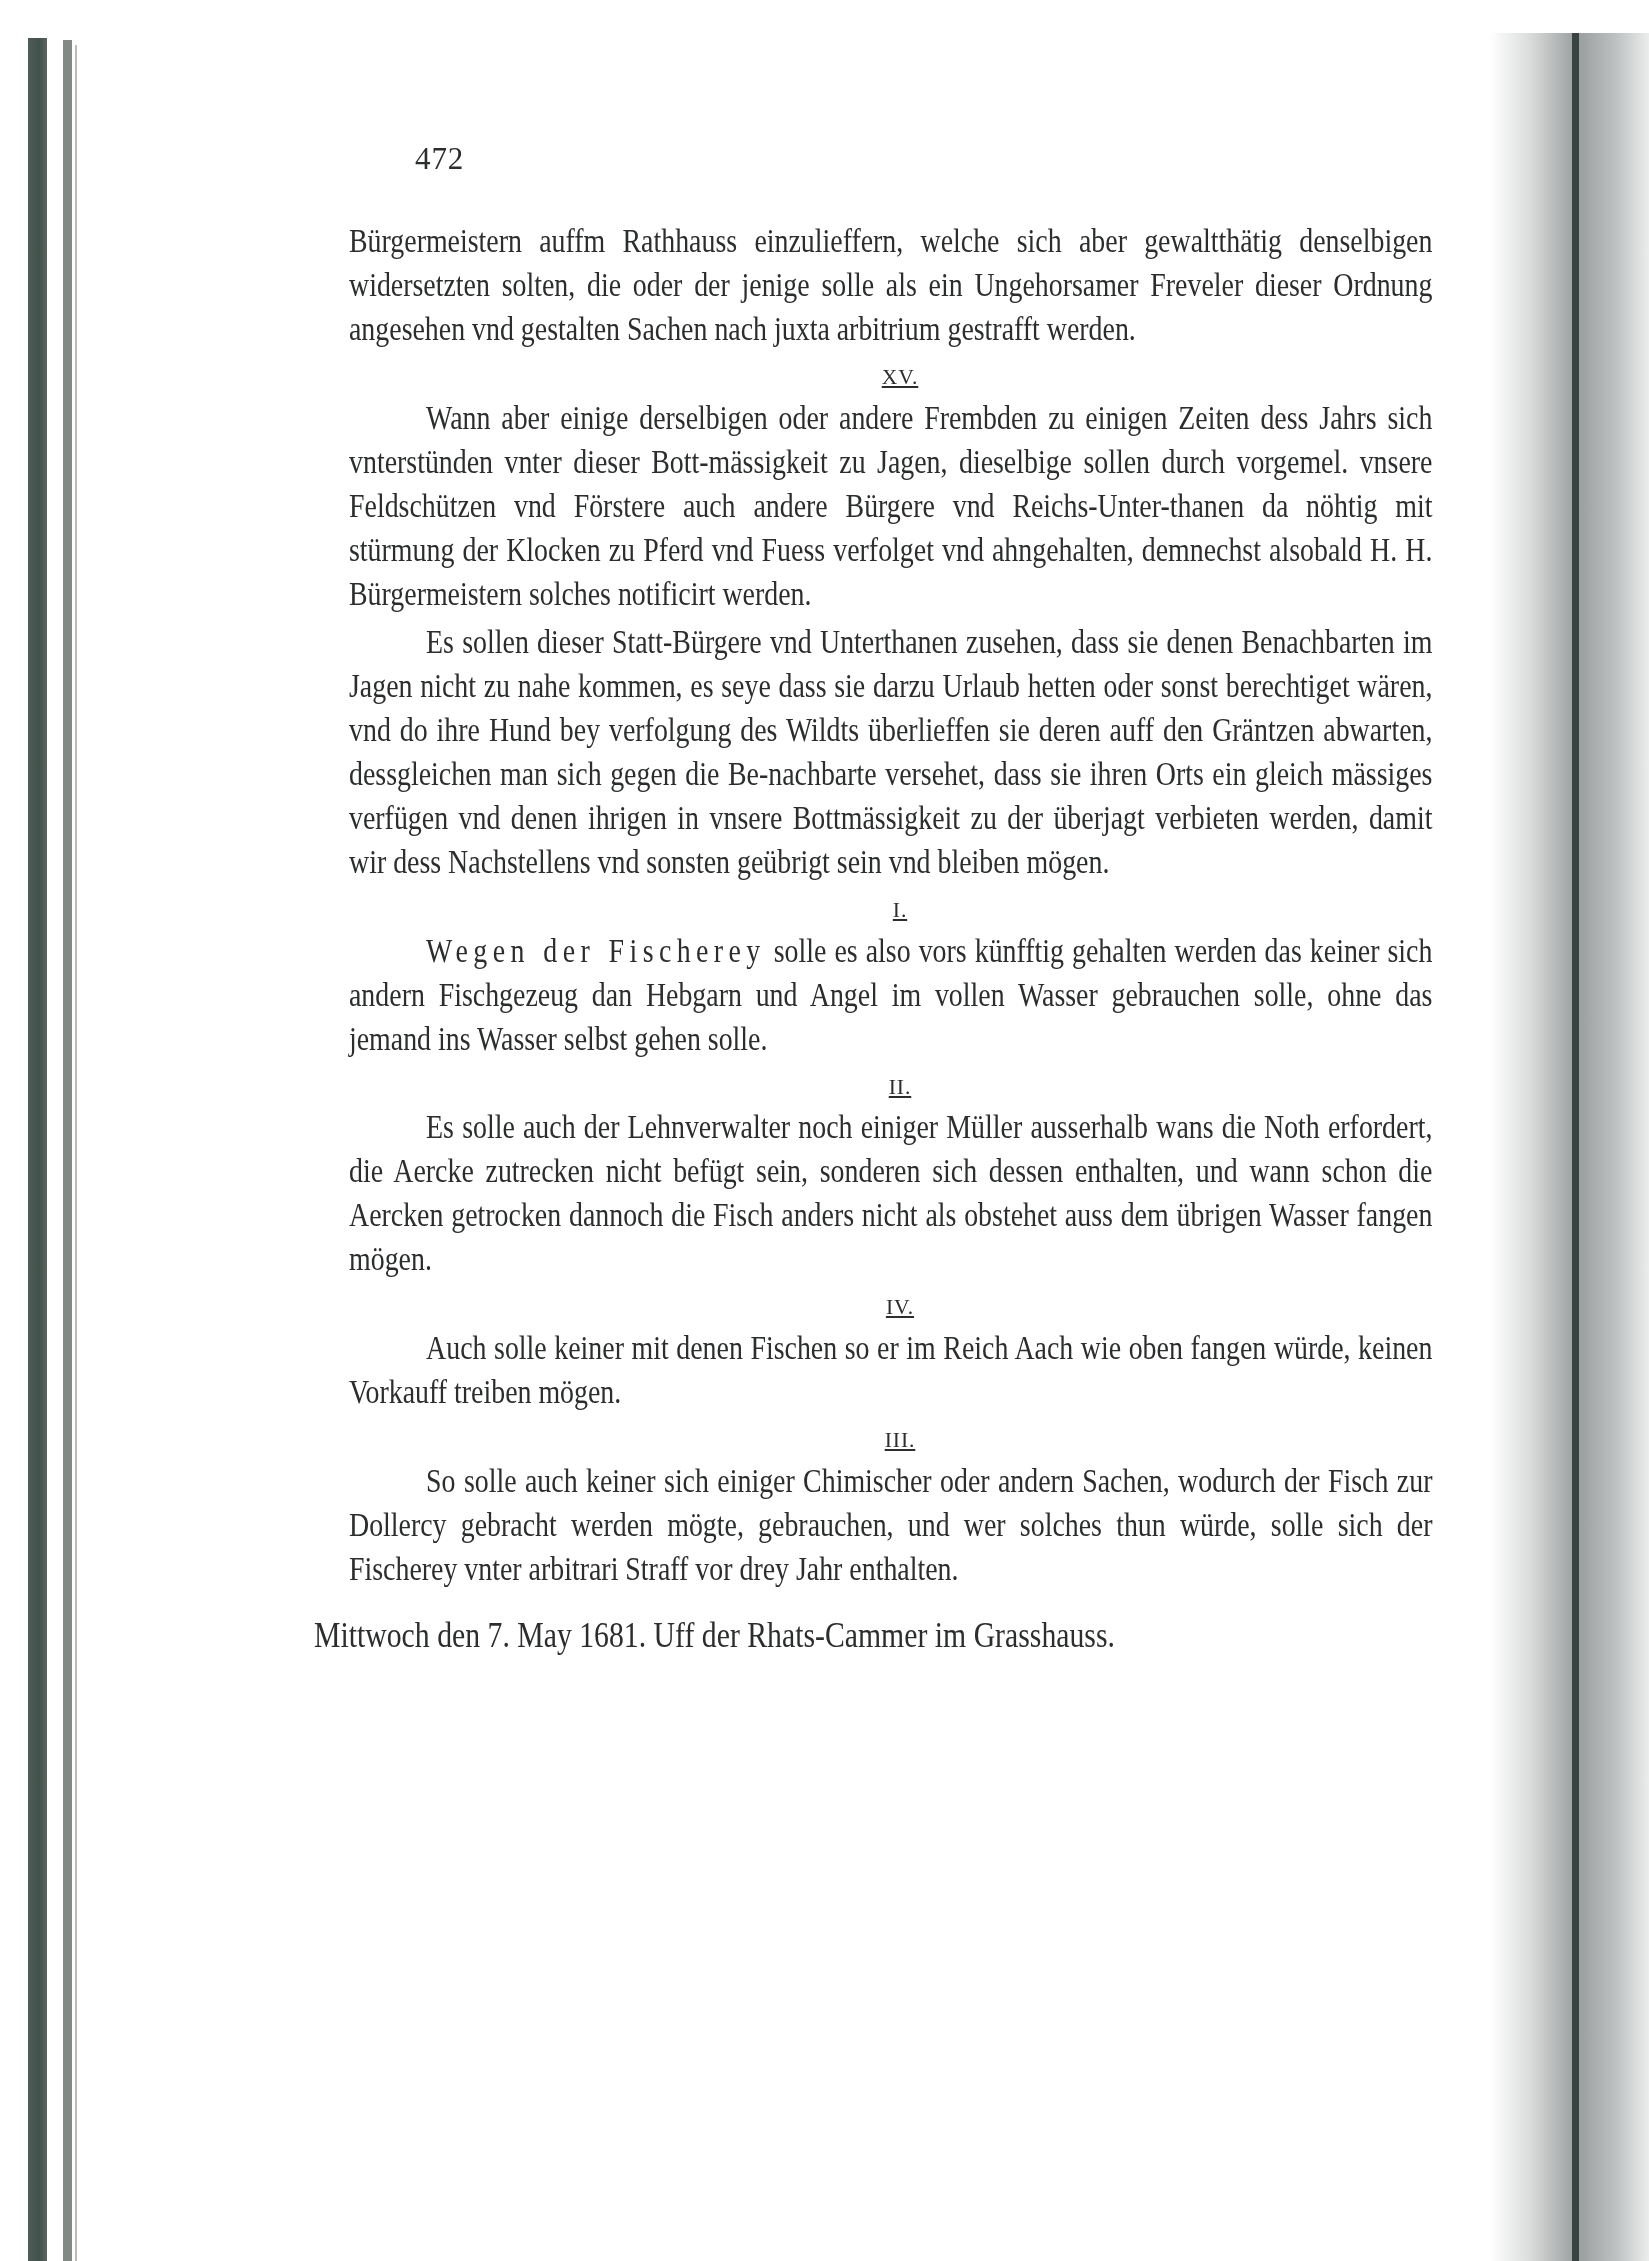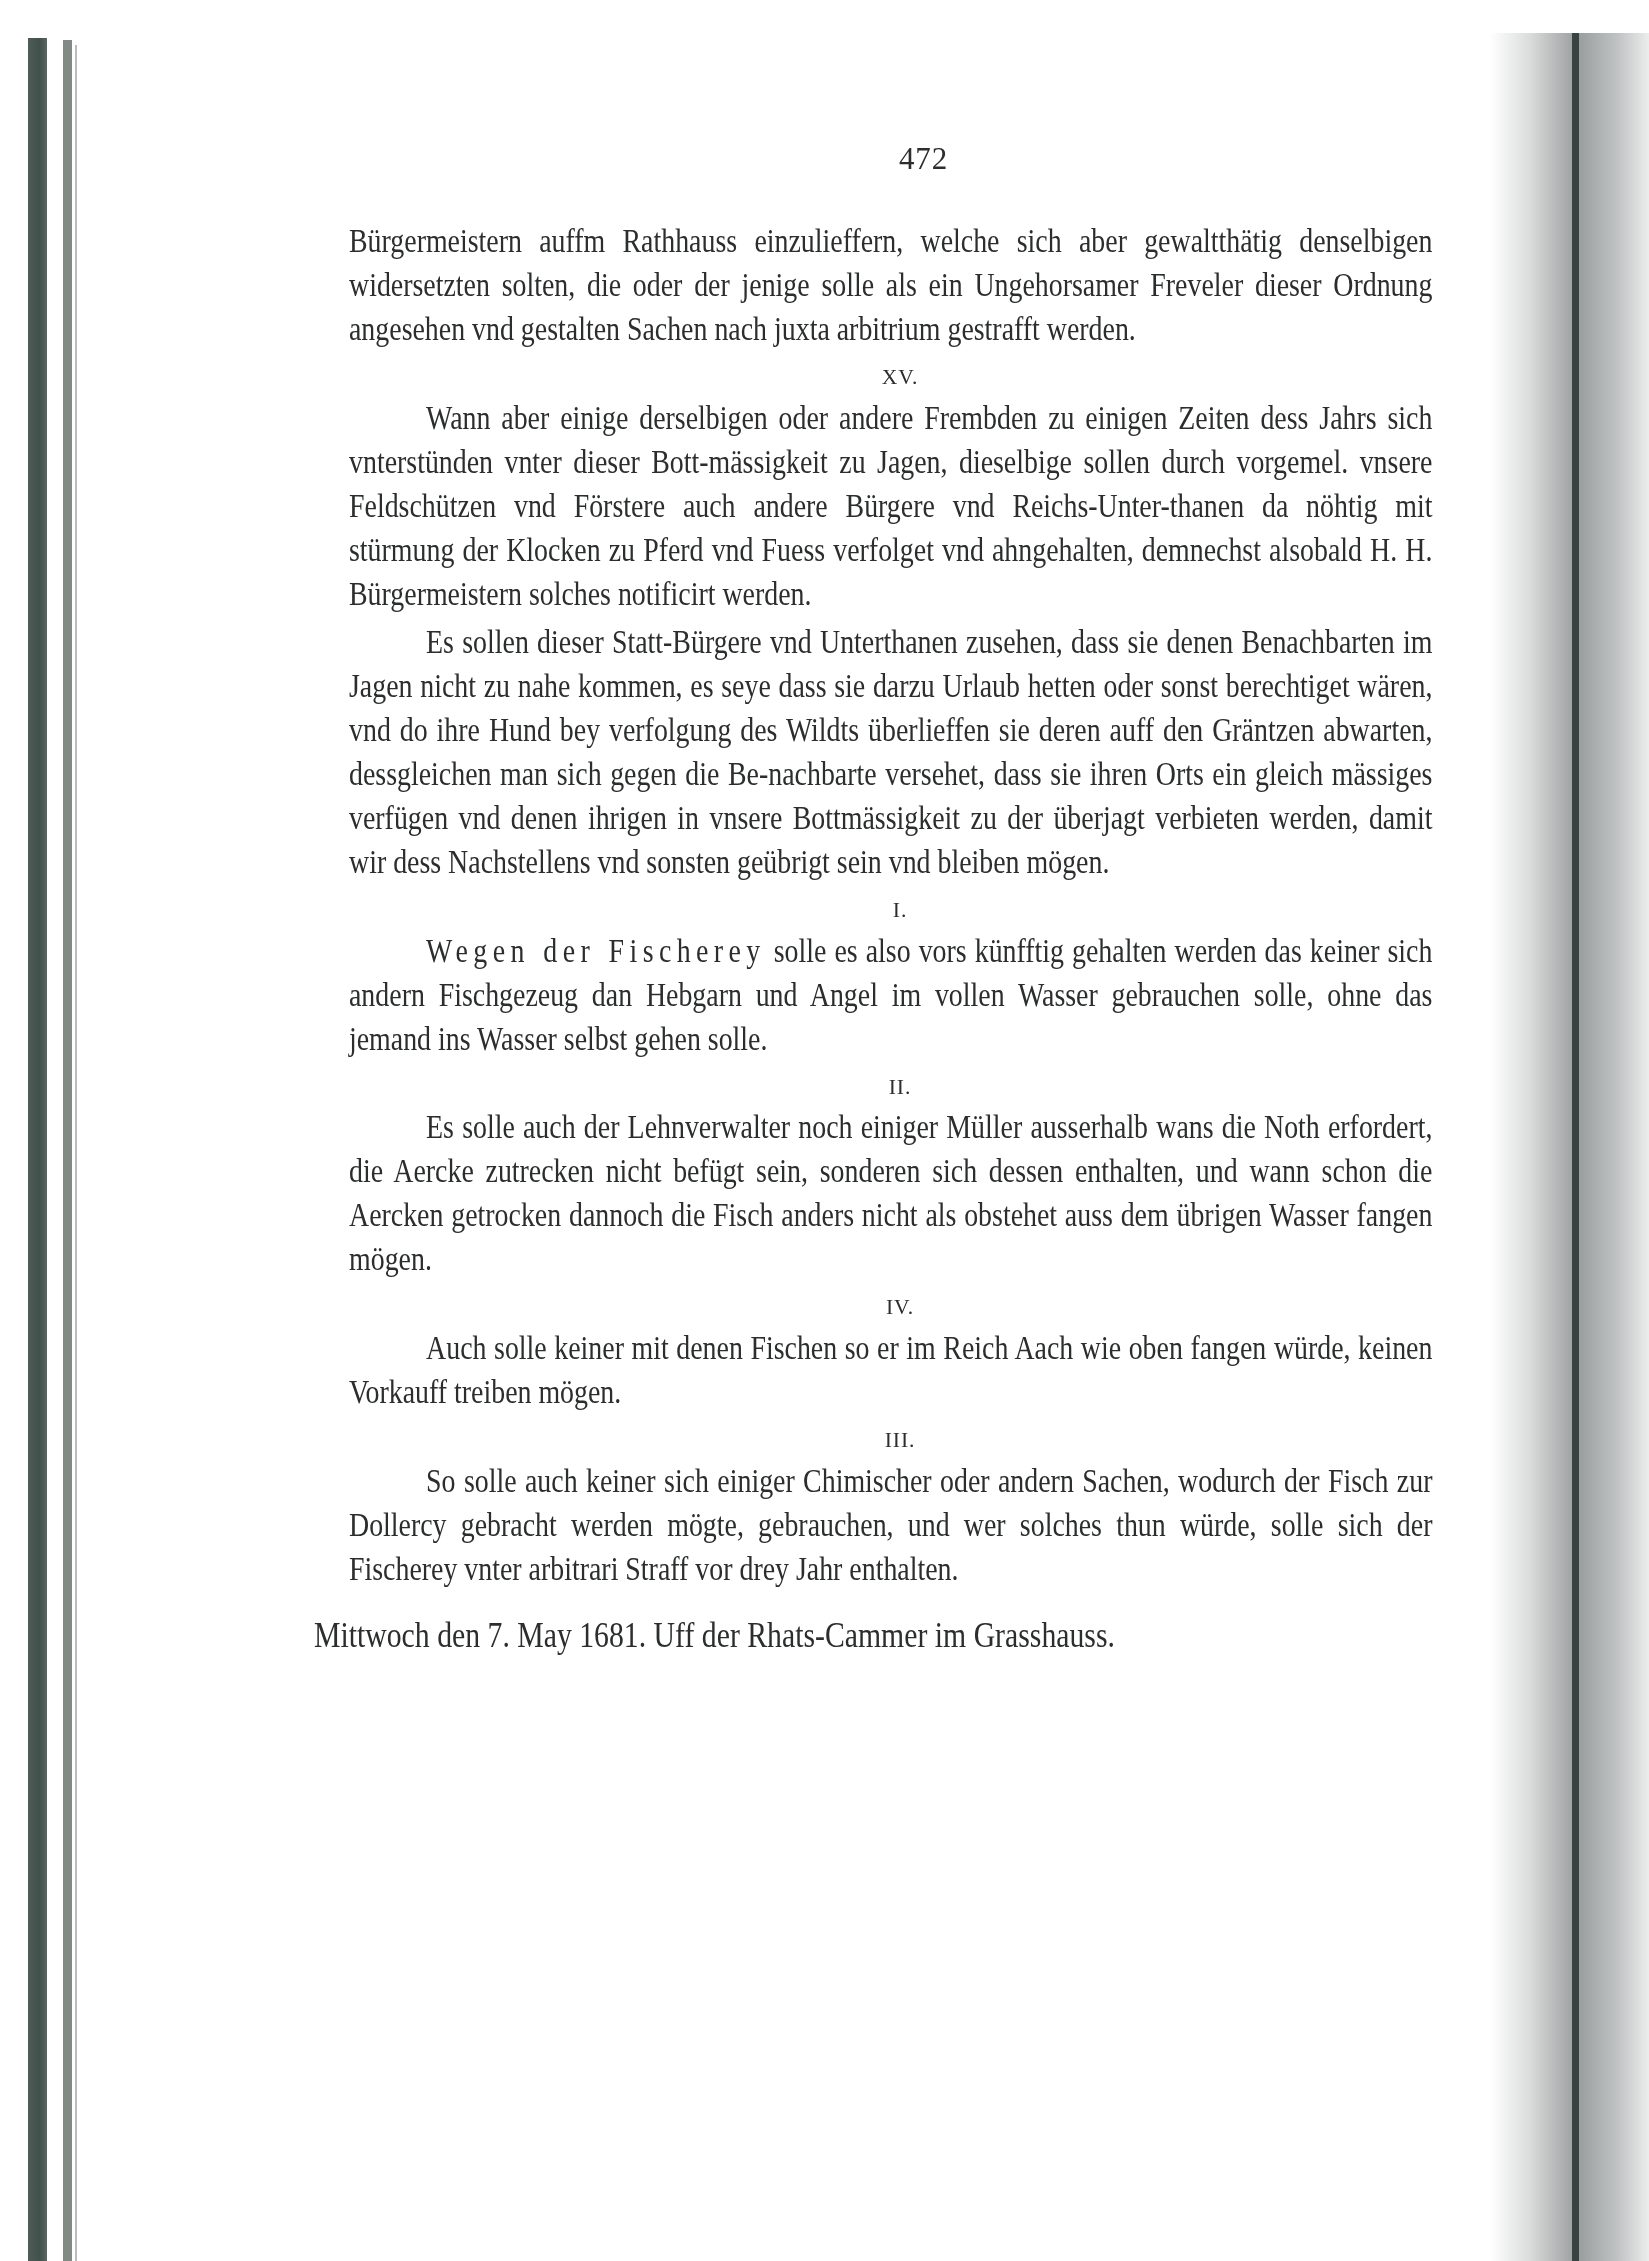--- a/index.html
+++ b/index.html
@@ -57,32 +57,32 @@
       opacity: 0.9;
     }
 
     .page {
       position: absolute;
       left: 349px;
       top: 141px;
       width: 1083px;
     }
     .page-number {
-      text-align: center;
       font-size: 31px;
       letter-spacing: 0.9px;
       margin: 0 0 42px 0;
       padding-left: 66px;
     }
     .section-heading {
       text-align: center;
       font-size: 21.6px;
       margin: 14px 0 5.6px 0;
       letter-spacing: 0.9px;
       padding-left: 19px;
+      text-decoration: underline;
     }
     .paragraph {
       font-size: 34px;
       line-height: 44px;
       text-align: justify;
       margin: 0;
       transform: scaleX(0.82);
       transform-origin: left top;
       width: 122%;
     }

